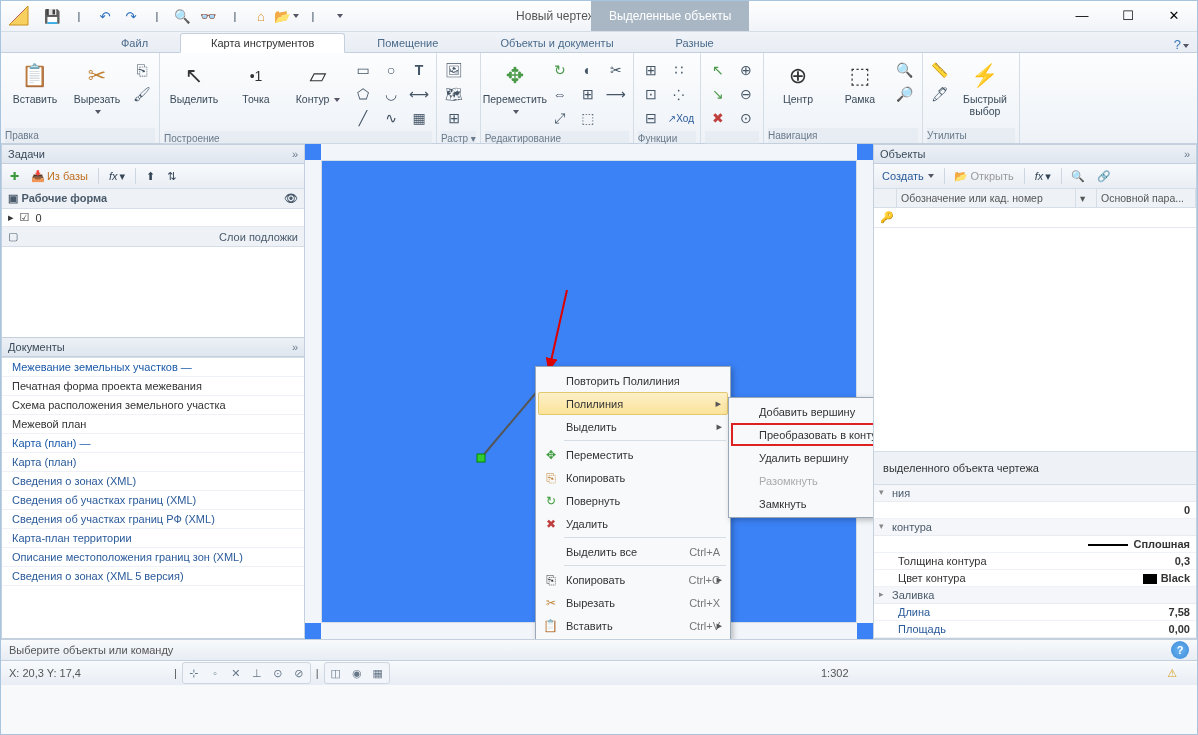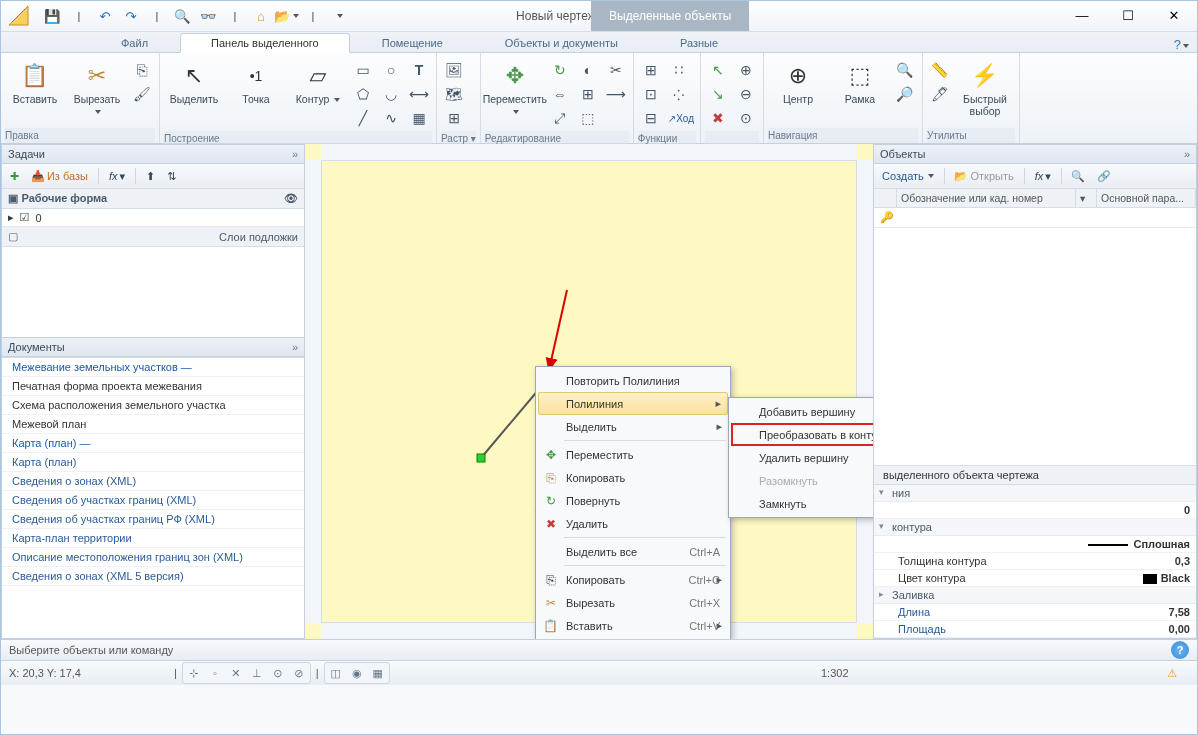--- a/index.html
+++ b/index.html
@@ -34,40 +34,40 @@
 .toolbar{height:24px;background:linear-gradient(#f8fafc,#e9eef4);border-bottom:1px solid #d5dde7;display:flex;align-items:center;padding:0 4px;gap:4px;font-size:11px}
 .toolbar .sep{width:1px;height:16px;background:#cdd6e1;margin:0 2px}
 .tbtn{padding:2px 4px;cursor:pointer;color:#345;display:inline-flex;align-items:center;gap:2px}
 .layers-hdr{background:#eef2f7;padding:3px 6px;font-weight:bold;color:#4a5a6a;border-bottom:1px solid #d5dde7;display:flex;justify-content:space-between;align-items:center}
 .layer-row{display:flex;align-items:center;padding:2px 6px;gap:6px;border-bottom:1px solid #e5e9ef;background:#fff}
 .docs{flex:1;border-top:1px solid #c5d0de;display:flex;flex-direction:column;min-height:0}
 .doclist{flex:1;overflow:auto;background:#fff;border-top:1px solid #d5dde7}
 .doc-sec{color:#1a5aa8;padding:3px 10px;border-bottom:1px solid #eef1f5}
 .doc-item{color:#333;padding:3px 10px;border-bottom:1px solid #eef1f5;cursor:pointer}
 .doc-link{color:#2a5a9a}
-.canvas{flex:1;background:#fef9c3;position:relative;overflow:hidden}
+.canvas{flex:1;background:#3b82f6;position:relative;overflow:hidden}
 .rulerh{position:absolute;top:0;left:16px;right:16px;height:16px;background:#f2f5f9;border-bottom:1px solid #d5dde7}
 .rulerv{position:absolute;top:16px;left:0;width:16px;bottom:16px;background:#f2f5f9;border-right:1px solid #d5dde7}
 .scrollbarv{position:absolute;top:16px;right:0;width:16px;bottom:16px;background:#f2f5f9;border-left:1px solid #d5dde7}
 .scrollbarh{position:absolute;bottom:0;left:16px;right:16px;height:16px;background:#f2f5f9;border-top:1px solid #d5dde7}
 .canvas svg{position:absolute;top:16px;left:16px}
 .ctx{position:absolute;background:#f8f9fb;border:1px solid #9aa8b8;box-shadow:2px 2px 6px rgba(0,0,0,.25);font-size:11px;min-width:190px;padding:2px}
 .ctx-row{display:flex;align-items:center;padding:4px 22px 4px 28px;cursor:pointer;position:relative;height:15px}
 .ctx-row:hover,.ctx-row.hover{background:linear-gradient(#fdf0c8,#fce39a);border:1px solid #e4c86e;border-radius:2px;padding:3px 21px 3px 27px}
 .ctx-row.disabled{color:#aaa}
 .ctx-sep{height:1px;background:#d5dde7;margin:2px 2px 2px 26px}
 .ctx-ic{position:absolute;left:4px;width:18px;text-align:center;font-size:12px}
 .ctx-sc{position:absolute;right:8px;color:#777}
 .ctx-arrow::after{content:"▸";position:absolute;right:6px;color:#555}
 .redbox{border:2px solid #d22 !important;padding:2px 20px 2px 26px !important}
 .grid-hdr{display:flex;background:#eef2f7;border-bottom:1px solid #d5dde7;font-size:10.5px}
 .grid-hdr div{padding:3px 4px;border-right:1px solid #d5dde7;color:#555}
 .grid-body{flex:1;background:#fff}
 .propgrid{background:#fff;font-size:11px}
-.prop-hdr{background:#eef2f7;padding:3px 6px;color:#333;border-bottom:1px solid #d5dde7;border-top:1px solid #d5dde7}
+.prop-hdr{background:#eef2f7;padding:10px 6px;color:#333;border-bottom:1px solid #d5dde7;border-top:1px solid #d5dde7}
 .prop-sec{background:#f4f6f9;padding:2px 22px 2px 18px;color:#4a5a6a;border-bottom:1px solid #e8ecf1;position:relative}
 .prop-sec::before{content:"▸";position:absolute;left:5px;color:#888;font-size:9px}
 .prop-sec.open::before{content:"▾"}
 .prop-row{display:flex;border-bottom:1px solid #eef1f5}
 .prop-row .k{width:50%;padding:2px 4px 2px 24px;color:#333}
 .prop-row .k.link{color:#2a5a9a}
 .prop-row .v{width:50%;padding:2px 6px;text-align:right;font-weight:bold}
 .statusbar{height:20px;background:linear-gradient(#f8fafc,#e8edf4);border-top:1px solid #c5d0de;display:flex;align-items:center;padding:0 8px;font-size:11px;color:#555;justify-content:space-between}
 .statusbar2{height:24px;background:linear-gradient(#f8fafc,#e8edf4);border-top:1px solid #c5d0de;display:flex;align-items:center;padding:0 8px;font-size:11px;color:#555;gap:5px;position:relative}
 .snap-btns{display:flex;gap:1px;border:1px solid #cdd6e1;border-radius:3px;padding:1px;background:#f2f5f9}
@@ -109,21 +109,21 @@
     <div class="sel-tab">Выделенные объекты</div>
     <div class="winbtns">
       <button>—</button>
       <button>☐</button>
       <button>✕</button>
     </div>
   </div>
 
   <div class="tabs">
     <div class="tab">Файл</div>
-    <div class="tab active">Панель выделенного</div>
+    <div class="tab active">Карта инструментов</div>
     <div class="tab">Помещение</div>
     <div class="tab">Объекты и документы</div>
     <div class="tab">Разные</div>
     <span class="help-icon">?<span class="tri"></span></span>
   </div>
 
   <div class="ribbon">
     <div class="group">
       <div class="group-body">
         <div class="bigbtn">

